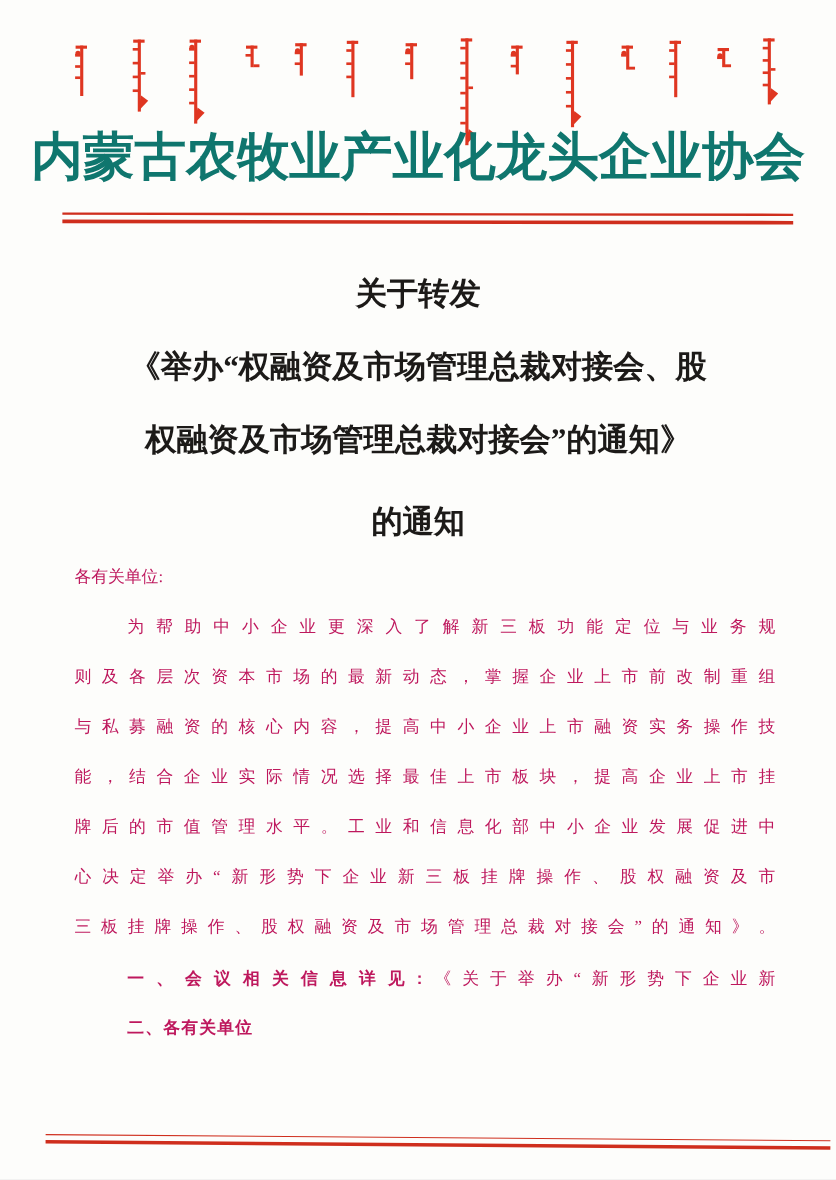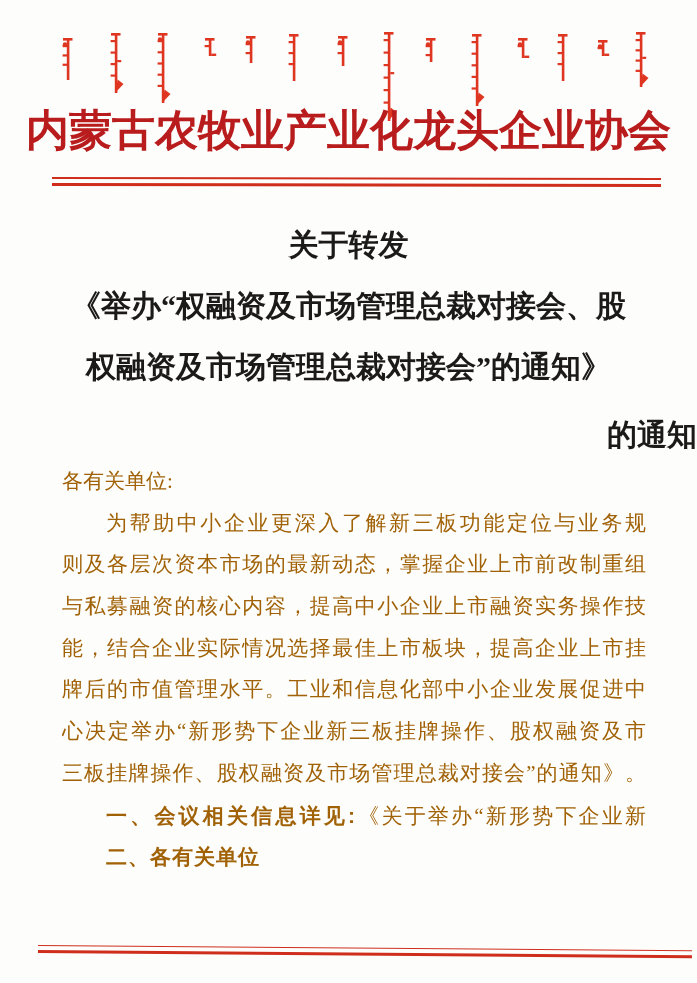--- a/index.html
+++ b/index.html
@@ -12,49 +12,49 @@
     font-family:"Liberation Serif", serif;
   }
   
   .banner-svg{position:absolute;top:0;left:0;display:block;}
   
   .org-name{
     position:absolute;top:102px;left:0;width:100%;
     text-align:center;
     font-size:43px;font-weight:700;
     letter-spacing:0px;
-    color:#b91c1c;
+    color:#0f766e;
     white-space:nowrap;
   }
   
   .rule{
     position:absolute;height:4px;
     border-top:2px solid #cf2e1d;
     border-bottom:3px solid #cf2e1d;
     transform-origin:left center;
   }
   .rule-top{top:177px;left:52px;width:609px;transform:rotate(0.10deg);}
   .rule-bottom{top:945px;left:38px;width:654px;transform:rotate(0.45deg);border-top-width:1.5px;}
   
   .title-block{
     position:absolute;top:214px;left:0;width:100%;
     text-align:center;color:#1c1a18;
     font-weight:700;
   }
   .title-line{
     height:61px;line-height:61px;
-    font-size:30px;
+    font-size:26px;
     white-space:nowrap;
   }
-  .title-line.last{margin-top:7px;text-align:right;}
+  .title-line.last{margin-top:7px;}
   
   .doc-body{
     position:absolute;top:461px;left:62px;width:584px;
-    color:#a16207;
-    font-size:21px;
+    color:#be185d;
+    font-size:14px;
   }
   .line{
     height:41.7px;line-height:41.7px;
     white-space:nowrap;
     text-align:left;
   }
   .line.just{
     white-space:normal;
     text-align:justify;
     text-align-last:justify;

